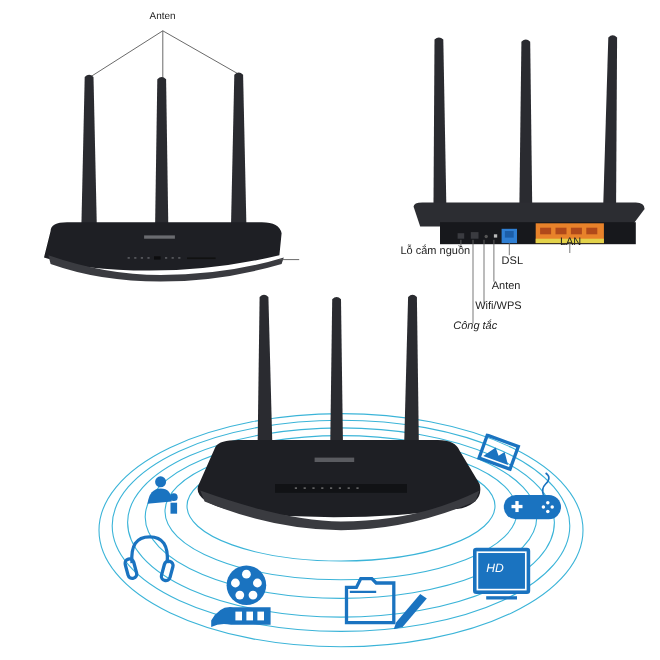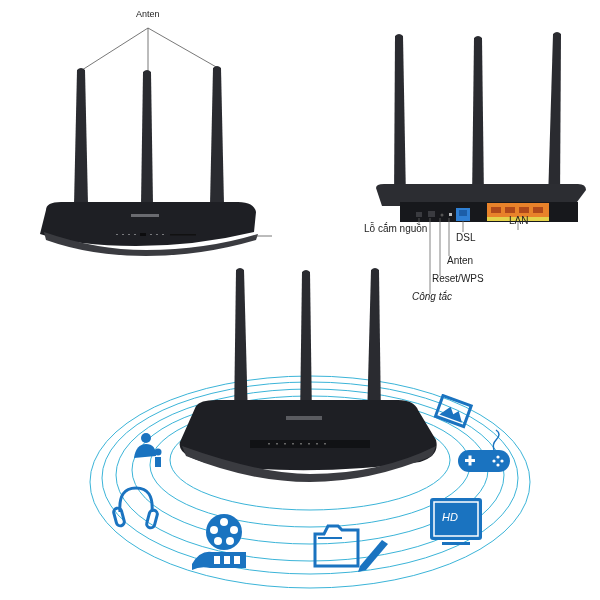--- a/index.html
+++ b/index.html
@@ -72,21 +72,21 @@
     <line x1="70" y1="198" x2="70" y2="274" stroke="#666" stroke-width="0.8"></line>
     <line x1="80" y1="198" x2="80" y2="256" stroke="#666" stroke-width="0.8"></line>
     <line x1="89" y1="198" x2="89" y2="236" stroke="#666" stroke-width="0.8"></line>
     <line x1="103" y1="201" x2="103" y2="212" stroke="#666" stroke-width="0.8"></line>
     <line x1="158" y1="201" x2="158" y2="210" stroke="#666" stroke-width="0.8"></line>
   </svg>
   <span class="label" style="left:4px;top:204px;">Lỗ cắm nguồn</span>
   <span class="label" style="left:96px;top:213px;">DSL</span>
   <span class="label" style="left:149px;top:196px;">LAN</span>
   <span class="label" style="left:87px;top:236px;">Anten</span>
-  <span class="label" style="left:72px;top:254px;">Reset/WPS</span>
+  <span class="label" style="left:72px;top:254px;">Wifi/WPS</span>
   <span class="label" style="left:52px;top:272px;font-style:italic;">Công tắc</span>
 </div>
 
 <div class="abs" style="left:0;top:260px;width:600px;height:340px;">
   <svg width="600" height="340">
     <g fill="none" stroke="#3bb4d8" stroke-width="1">
       <ellipse cx="310" cy="200" rx="140" ry="50"></ellipse>
       <ellipse cx="310" cy="205" rx="160" ry="62"></ellipse>
       <ellipse cx="310" cy="210" rx="178" ry="74"></ellipse>
       <ellipse cx="310" cy="215" rx="194" ry="86"></ellipse>

